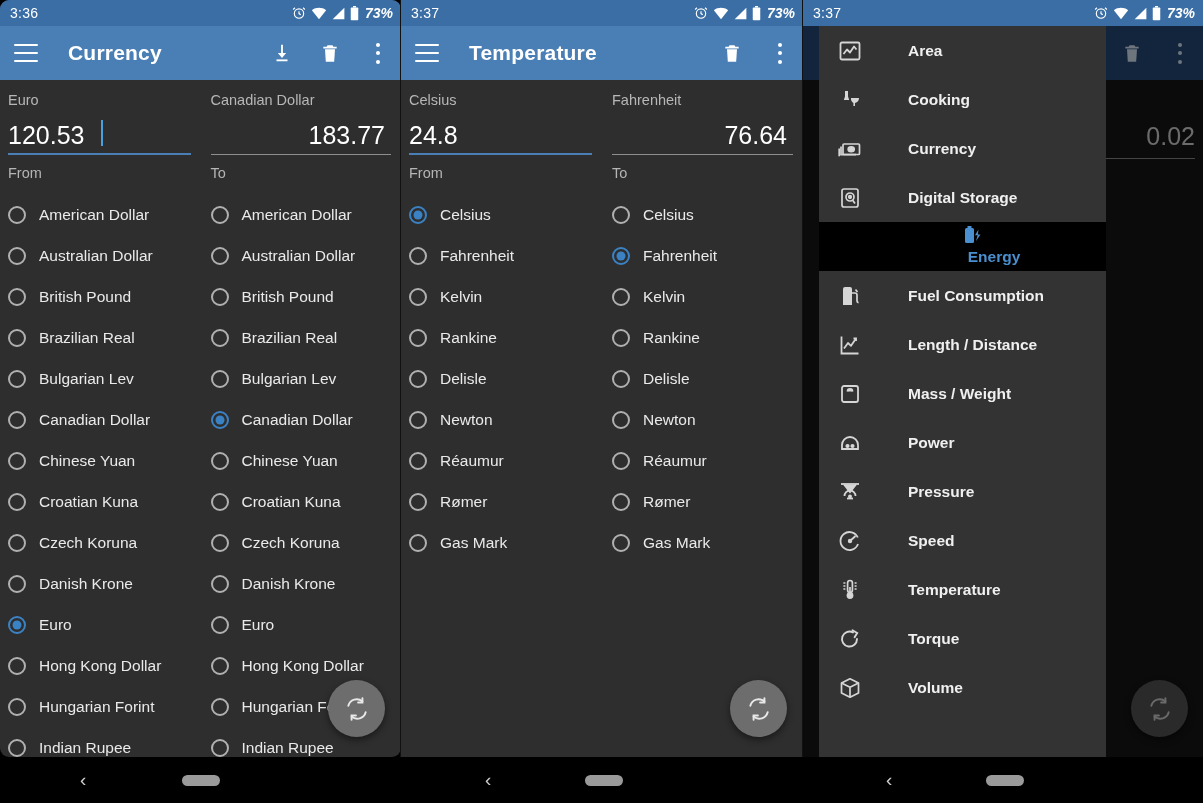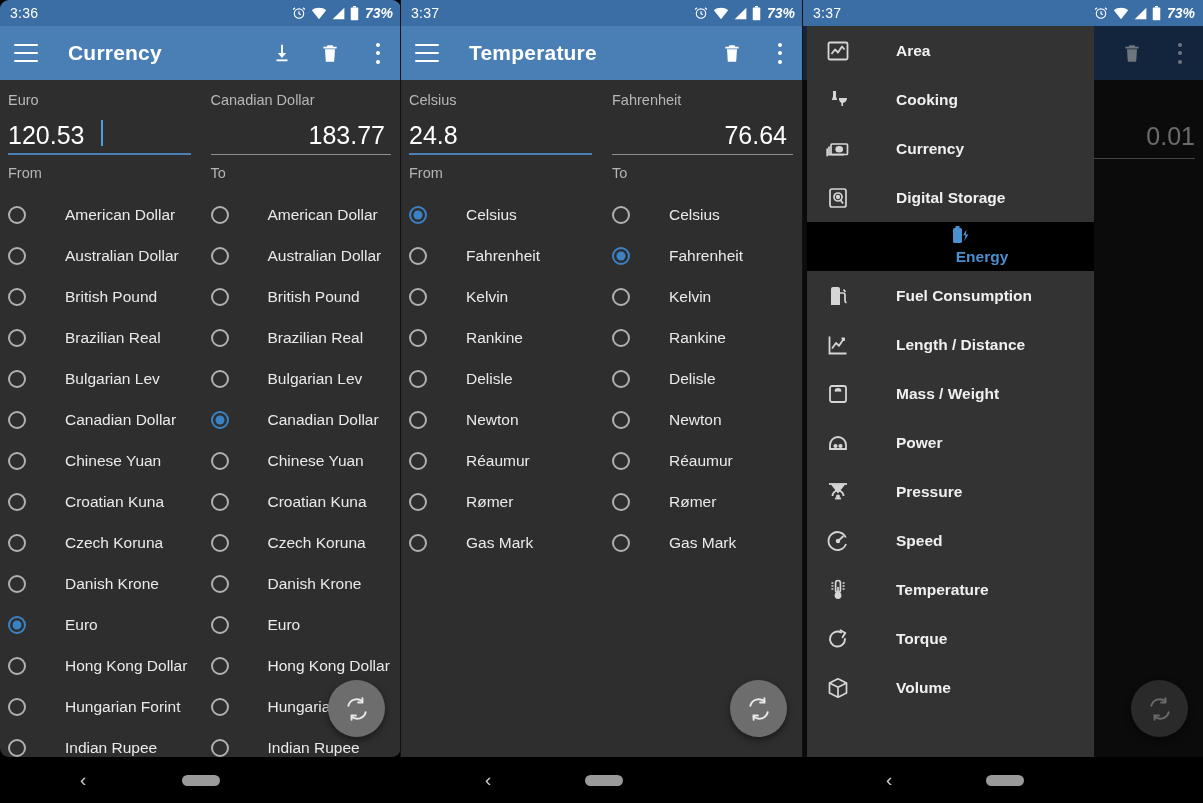--- a/index.html
+++ b/index.html
@@ -69,21 +69,21 @@
   .caret {
     display: inline-block; width: 2px; height: 26px; background: #4a9fe0;
     vertical-align: -5px; margin-left: 1px;
   }
 
   
   .listswrap { display: flex; margin-top: 10px; }
   .listcol { width: 50%; padding-left: 10px; }
   .listcol.left { padding-left: 8px; }
   .col-head { color: #b5b5b5; font-size: 14.5px; margin-bottom: 13px; }
-  .radio-row { height: 41px; display: flex; align-items: center; cursor: pointer; gap: 26px; }
+  .radio-row { height: 41px; display: flex; align-items: center; cursor: pointer; }
   .radio {
     width: 18px; height: 18px; border-radius: 50%;
     border: 2px solid #b0b0b0; flex: 0 0 18px; position: relative;
   }
   .radio.sel { border-color: #3b82c4; }
   .radio.sel::after {
     content: ""; position: absolute; left: 50%; top: 50%;
     width: 9px; height: 9px; border-radius: 50%; background: #3b82c4;
     transform: translate(-50%,-50%);
   }
@@ -95,21 +95,21 @@
     background: #6d6d6d; display: flex; align-items: center; justify-content: center;
     box-shadow: 0 3px 7px rgba(0,0,0,.45); cursor: pointer;
   }
   #fab-1 { left: 328px; top: 680px; }
   #fab-2 { left: 730px; top: 680px; }
   #fab-3 { left: 1131px; top: 680px; background: #2a2a2a; }
 
   
   .scrim { position: absolute; left: 0; top: 26px; width: 400px; height: 731px; background: rgba(0,0,0,.35); }
   .drawer {
-    position: absolute; left: 4px; top: 26px; width: 287px; height: 731px;
+    position: absolute; left: 16px; top: 26px; width: 287px; height: 731px;
     background: #333333; overflow: hidden;
   }
   .drawer-item {
     height: 49px; display: flex; align-items: center; padding-left: 18px; cursor: pointer;
   }
   .drawer-item.active { background: #000000; flex-direction: column; }
   .drawer-icon { width: 26px; height: 26px; flex: 0 0 26px; display: flex; align-items: center; justify-content: center; }
   .drawer-label { color: #f0f0f0; font-size: 15.5px; font-weight: bold; margin-left: 45px; white-space: nowrap; }
   .drawer-item.active .drawer-label { color: #4a8fd0; }
 
@@ -514,21 +514,21 @@
           <span class="kebab">
               <i></i>
               <i></i>
               <i></i>
             </span>
         </div>
       </div>
     </div>
 
     <div class="bg3">
-      <div class="bgvalue">0.01</div>
+      <div class="bgvalue">0.02</div>
       <div class="bgline"></div>
       <div class="bgtxt" style="left:88px;top:171px;">e</div>
       <div class="bgtxt" style="left:76px;top:251px;">orie</div>
       <div class="bgtxt" style="left:76px;top:411px;">t-Hour</div>
     </div>
 
     <div class="scrim"></div>
 
     <div class="drawer" id="drawer-list">
         <div class="drawer-item">

